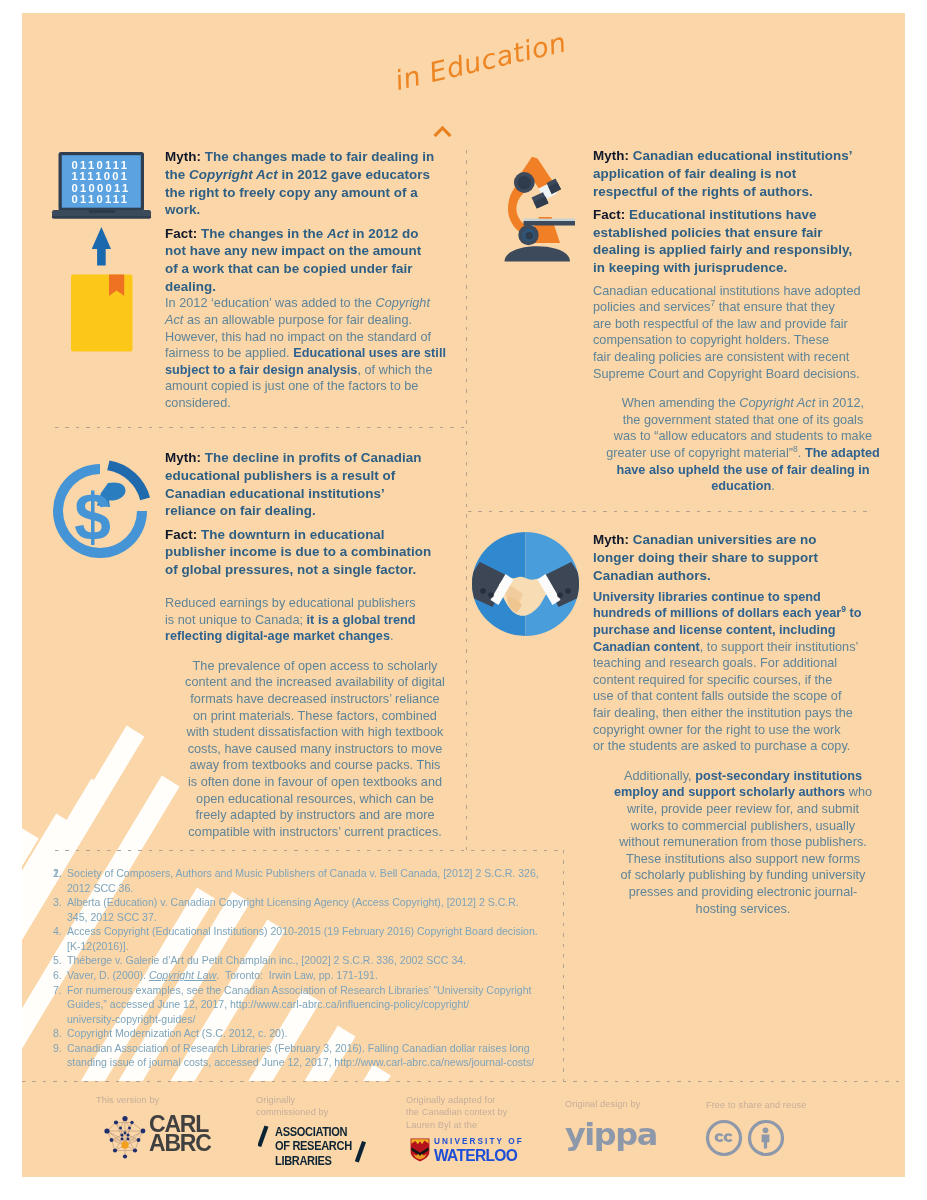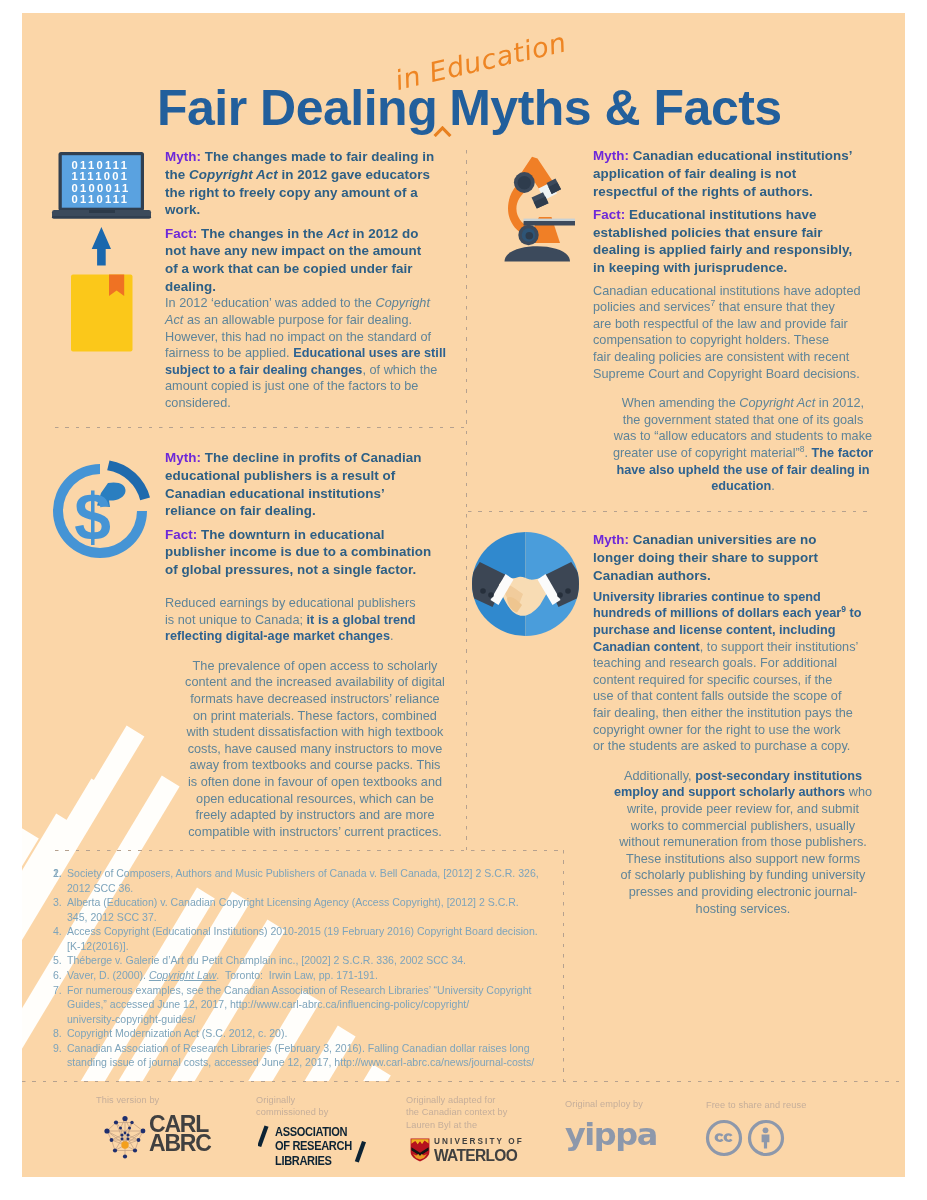--- a/index.html
+++ b/index.html
@@ -19,21 +19,21 @@
          white-space:nowrap;line-height:50px;}
   .title .tgap{display:inline-block;width:12px;}
   .supers{position:absolute;left:377px;top:52px;color:#ee8523;
           font-size:27px;font-style:italic;font-weight:normal;
           transform:rotate(-13deg);transform-origin:left bottom;
           font-family:"DejaVu Sans",sans-serif;letter-spacing:0.6px;}
   .caret{position:absolute;left:411px;top:113px;}
   .sect{position:absolute;}
   .mf{font-weight:bold;color:#2d5f85;font-size:13.4px;line-height:17.8px;letter-spacing:0.05px; margin-top:0;margin-bottom:5.5px;
       }
-  .mf .lbl{color:#6d28d9;}
+  .mf .lbl{color:#0f172a;}
   .mf i{font-style:italic;}
   .para{margin-top:0;color:#5e8499;font-size:12.7px;line-height:16.6px;margin-bottom:13px;margin-top:-6px;letter-spacing:0.02px;}
   .para + .para{margin-top:0;text-align:center;}
   .rcol .para:first-of-type{margin-top:0px !important;}
   .para b{color:#2d6291;font-weight:bold;}
   .para i{font-style:italic;}
   sup{font-size:8.5px;vertical-align:super;line-height:0;}
 
   
   .hdot{position:absolute;height:1.4px;
@@ -78,21 +78,20 @@
       <path d="M280.6 977.6 L298.4 988.4 L-190.9 1802.7 L-208.7 1791.9 Z"></path>
       <path d="M315.8 1012.6 L333.6 1023.4 L-155.7 1837.7 L-173.5 1826.9 Z"></path>
       <path d="M351.0 1051.6 L368.8 1062.4 L-120.5 1876.7 L-138.3 1865.9 Z"></path>
     </g>
   </svg>
 
   <div class="supers">in Education</div>
   <svg class="caret" width="19" height="11" viewBox="0 0 19 11">
       <path d="M1.6 10 L9.5 2 L17.4 10" fill="none" stroke="#e8801f" stroke-width="3.2" stroke-linecap="butt" stroke-linejoin="miter"></path>
     </svg>
-  <div class="title"><span>Fair Dealing</span><span class="tgap"></span><span>Myths &amp; Facts</span></div>
 
   <div class="vdot" style="left:444px;top:137px;height:700px;"></div>
   <div class="vdot" style="left:541px;top:837px;height:231px;"></div>
   <div class="hdot" style="left:33px;top:414px;width:411px;"></div>
   <div class="hdot" style="left:446px;top:498px;width:404px;"></div>
   <div class="hdot" style="left:33px;top:837px;width:508px;"></div>
   <div class="hdot" style="left:0px;top:1068px;width:881px;"></div>
 
   <div class="sect" style="left:0;top:0;">
     <div style="position:absolute;left:28px;top:138px;width:104px;height:204px;">
@@ -109,21 +108,21 @@
           <text x="21.5" y="52">0110111</text>
         </g>
         <path d="M51.4 76 L61 98 L55.7 98 L55.7 114.5 L47.1 114.5 L47.1 98 L41.7 98 Z" fill="#1a68ad"></path>
         <rect x="21" y="123.5" width="61.5" height="77" rx="2" fill="#fbc81a"></rect>
         <path d="M59 123.5 h15.2 v21.6 l-7.6 -5.6 l-7.6 5.6 Z" fill="#ef7223"></path>
       </svg>
     </div>
     <div style="position:absolute;left:143px;top:135px;width:300px;">
       <div class="mf"><span class="lbl">Myth:</span> The changes made to fair dealing in<br>the <i>Copyright Act</i> in 2012 gave educators<br>the right to freely copy any amount of a<br>work.</div>
       <div class="mf"><span class="lbl">Fact:</span> The changes in the <i>Act</i> in 2012 do<br>not have any new impact on the amount<br>of a work that can be copied under fair<br>dealing.</div>
-      <div class="para">In 2012 ‘education’ was added to the <i>Copyright</i><br><i>Act</i> as an allowable purpose for fair dealing.<br>However, this had no impact on the standard of<br>fairness to be applied. <b>Educational uses are still</b><br><b>subject to a fair dealing changes</b>, of which the<br>amount copied is just one of the factors to be<br>considered.</div>
+      <div class="para">In 2012 ‘education’ was added to the <i>Copyright</i><br><i>Act</i> as an allowable purpose for fair dealing.<br>However, this had no impact on the standard of<br>fairness to be applied. <b>Educational uses are still</b><br><b>subject to a fair design analysis</b>, of which the<br>amount copied is just one of the factors to be<br>considered.</div>
     </div>
   </div>
 
   <div class="sect" style="left:0;top:0;">
     <div style="position:absolute;left:481px;top:143px;width:72px;height:110px;">
       <svg width="72" height="110" viewBox="0 0 72 110">
         <path d="M29 0.8 L16.5 19.5 L24 25 L27.5 20 L41.5 41 L54.5 32.5 L34.5 2.5 Z" fill="#f07f26"></path>
         <path d="M19.5 24 C5 34, 1.5 54, 8.5 66.5 C12.5 74, 19 79, 27 80.5 L29.5 72 C22 70, 17 65.5, 14.5 59 C11.5 50.5, 14.5 40, 26 33 Z" fill="#f07f26"></path>
         <circle cx="21.3" cy="26.5" r="10.4" fill="#3c4a5c"></circle>
         <circle cx="21.3" cy="26.8" r="6.8" fill="#2e3c4d"></circle>
@@ -138,21 +137,21 @@
         <circle cx="25.5" cy="79" r="10.2" fill="#3c4a5c"></circle>
         <circle cx="25.5" cy="79" r="6.8" fill="#2e5476"></circle>
         <circle cx="26.3" cy="79.8" r="3.8" fill="#2e3c4d"></circle>
         <path d="M1.5 105.5 C1.5 85, 67 85, 67 105.5 Z" fill="#3c4a5c"></path>
       </svg>
     </div>
     <div style="position:absolute;left:571px;top:134px;width:300px;" class="rcol">
       <div class="mf"><span class="lbl">Myth:</span> Canadian educational institutions’<br>application of fair dealing is not<br>respectful of the rights of authors.</div>
       <div class="mf"><span class="lbl">Fact:</span> Educational institutions have<br>established policies that ensure fair<br>dealing is applied fairly and responsibly,<br>in keeping with jurisprudence.</div>
       <div class="para" style="margin-top:0px">Canadian educational institutions have adopted<br>policies and services<sup>7</sup> that ensure that they<br>are both respectful of the law and provide fair<br>compensation to copyright holders. These<br>fair dealing policies are consistent with recent<br>Supreme Court and Copyright Board decisions.</div>
-      <div class="para">When amending the <i>Copyright Act</i> in 2012,<br>the government stated that one of its goals<br>was to “allow educators and students to make<br>greater use of copyright material”<sup>8</sup>. <b>The factor</b><br><b>have also upheld the use of fair dealing in</b><br><b>education</b>.</div>
+      <div class="para">When amending the <i>Copyright Act</i> in 2012,<br>the government stated that one of its goals<br>was to “allow educators and students to make<br>greater use of copyright material”<sup>8</sup>. <b>The adapted</b><br><b>have also upheld the use of fair dealing in</b><br><b>education</b>.</div>
     </div>
   </div>
 
   <div class="sect" style="left:0;top:0;">
     <div style="position:absolute;left:27px;top:447px;width:106px;height:106px;">
       <svg width="106" height="106" viewBox="0 0 106 106">
         <path d="M51 4 A47 47 0 1 0 98 51 L88 51 A37 37 0 1 1 51 14 Z" fill="#4594d5"></path>
         <path d="M60.5 0.5 A50.5 50.5 0 0 1 101 37.5 L91.2 40.2 A40.5 40.5 0 0 0 58.2 10.2 Z" fill="#1f6aad"></path>
         <path d="M59 23 C69.5 21, 77 24.5, 76.5 31 C76 37.5, 68 41, 60 40.5 L61 47 L48 45.5 L52 33 Z" fill="#2a7ec0"></path>
         <text x="43.5" y="80" font-family="Liberation Sans, sans-serif" font-size="66" font-weight="bold" fill="#4594d5" text-anchor="middle">$</text>
@@ -272,28 +271,28 @@
   </div>
   <div style="position:absolute;left:388px;top:1125px;width:130px;height:36px;">
     <svg width="20" height="24" viewBox="0 0 20 24" style="position:absolute;left:0;top:0">
       <path d="M0.6 0.5 H19.4 V14 C19.4 20 10 23.5 10 23.5 S0.6 20 0.6 14 Z" fill="#b6121e"></path>
       <path d="M1.4 1.3 H18.6 V5.5 L14.5 2.6 L12 6.3 L10 3.2 L7.6 6.6 L5.2 3 L1.4 5.8 Z" fill="#f0b323"></path>
       <path d="M1.4 6.5 L5.6 3.4 L7.8 6.8 L10 3.9 L12.2 6.8 L14.5 3.4 L18.6 6.3 V9.6 L10 15.2 L1.4 9.6 Z" fill="#b6121e"></path>
       <path d="M1.4 9.2 L10 14.8 L18.6 9.2 V12.4 L10 18 L1.4 12.4 Z" fill="#151515"></path>
       <path d="M1.4 12.6 L10 18.2 L18.6 12.6 V14 C18.6 19.3 10 22.6 10 22.6 S1.4 19.3 1.4 14 Z" fill="#b6121e"></path>
       <path d="M3 16 L6.2 17.5 L8.4 16 L10 18 L11.6 16 L13.8 17.5 L17 16 L14 20 L10 21.6 L6 20 Z" fill="#f0b323" opacity="0.85"></path>
     </svg>
-    <div style="position:absolute;left:24px;top:-1px;color:#404040;font-family:'Liberation Sans',sans-serif;">
+    <div style="position:absolute;left:24px;top:-1px;color:#1d4ed8;font-family:'Liberation Sans',sans-serif;">
       <div style="font-size:8.2px;font-weight:bold;letter-spacing:2.1px;line-height:9px;">UNIVERSITY OF</div>
       <div style="font-size:16px;font-weight:bold;letter-spacing:-0.7px;line-height:15px;margin-top:2px;transform:scaleX(0.97);transform-origin:left top;">WATERLOO</div>
     </div>
   </div>
 
   <div class="foot" style="left:543px;top:1085px;width:150px;">
-    <div>Original employ by</div>
+    <div>Original design by</div>
   </div>
   <div style="position:absolute;left:543px;top:1106px;color:#8d98ab;font-size:31px;font-weight:bold;letter-spacing:-1.4px;line-height:31px;font-family:'DejaVu Sans',sans-serif;transform:scaleX(1.03);transform-origin:left top;">yippa</div>
 
   <div class="foot" style="left:684px;top:1086px;width:170px;">
     <div>Free to share and reuse</div>
   </div>
   <div style="position:absolute;left:683px;top:1106px;display:flex;gap:4px;">
     <svg width="38" height="38" viewBox="0 0 38 38">
       <circle cx="19" cy="19" r="16.5" fill="none" stroke="#8d98ab" stroke-width="3.2"></circle>
       <path d="M14.6 14.2 C11.4 14.2 9.6 16.3 9.6 18.6 C9.6 21 11.4 23 14.6 23 C16.4 23 17.8 22.2 18.5 20.9 L16.1 19.8 C15.8 20.4 15.3 20.8 14.6 20.8 C13.5 20.8 12.8 19.9 12.8 18.6 C12.8 17.3 13.5 16.4 14.6 16.4 C15.3 16.4 15.8 16.8 16.1 17.4 L18.5 16.3 C17.8 15 16.4 14.2 14.6 14.2 Z" fill="#8d98ab"></path>

